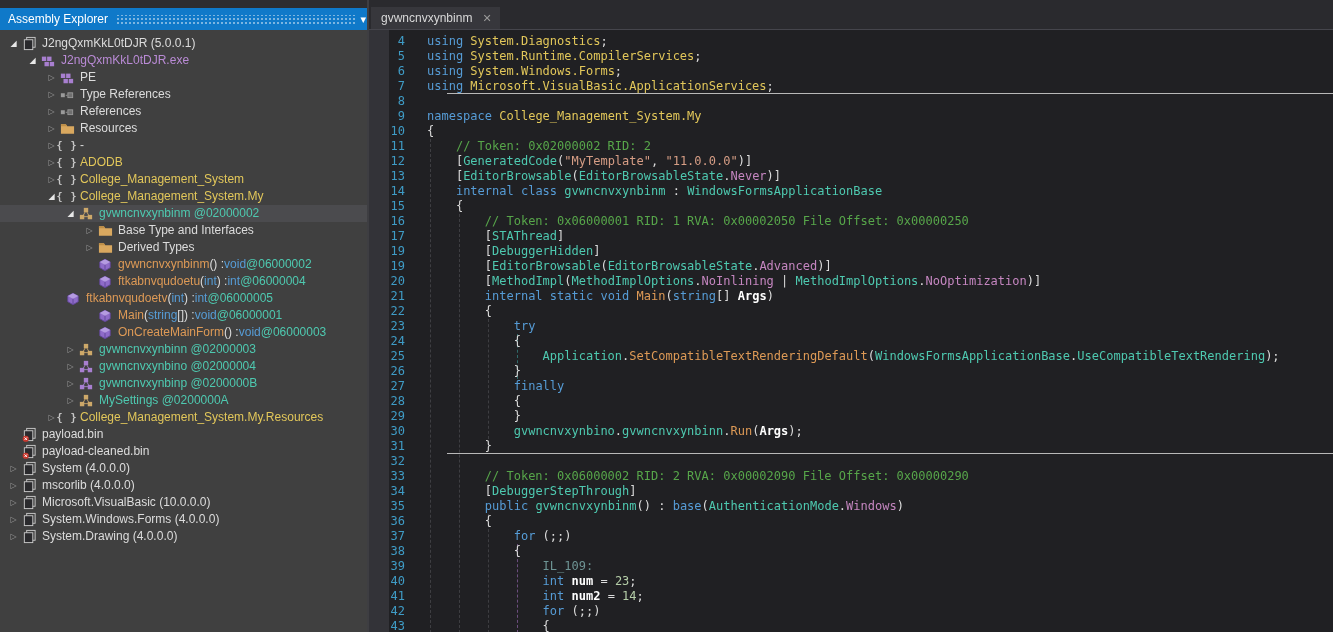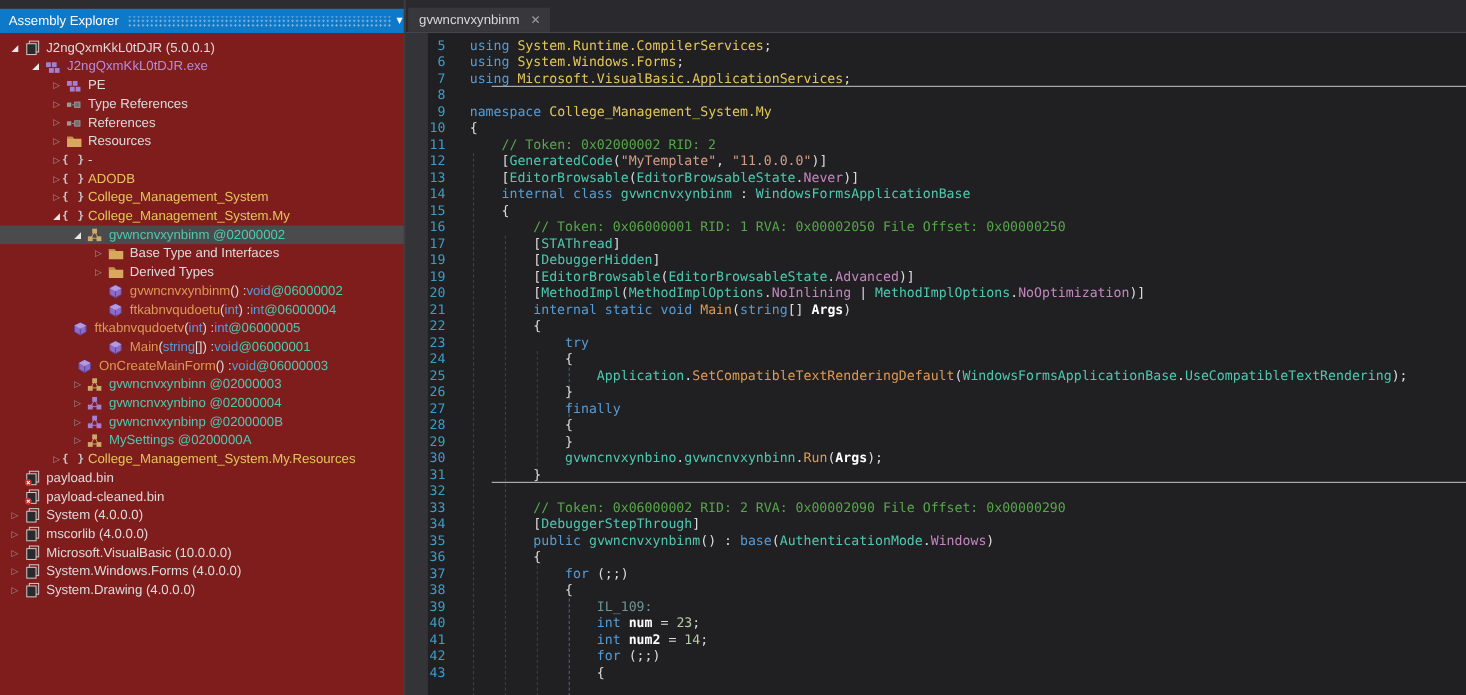--- a/index.html
+++ b/index.html
@@ -1,20 +1,20 @@
 <!DOCTYPE html>
 <html><head>
 <meta charset="utf-8">
 <style>
   html,body{margin:0;padding:0;background:#141416;}
   .app{position:relative;width:1333px;height:632px;background:#202023;overflow:hidden;
        font-family:"Liberation Sans",sans-serif;-webkit-font-smoothing:antialiased;}
 
   
-  .left-panel{position:absolute;left:0;top:0;width:398px;height:632px;background:#7f1d1d;}
+  .left-panel{position:absolute;left:0;top:0;width:398px;height:632px;background:#404040;}
   .left-topstrip{height:8px;background:#2D2D30;}
   .panel-header{height:22px;background:#0F79C9;display:flex;align-items:center;padding:0 6px 0 8px;}
   .panel-title{color:#FFFFFF;font-size:12px;white-space:nowrap;margin-right:8px;}
   .grip{flex:1;height:10px;margin-top:2px;
         background-image:radial-gradient(circle,rgba(255,255,255,.45) .8px,transparent 1px);
         background-size:4px 4px;background-position:0 2px;}
   .hdr-btn{color:#FFFFFF;font-size:11px;padding:0 5px;cursor:default;line-height:20px;}
   .hdr-btn.close{font-size:13px;}
 
   .tree{position:absolute;top:30px;bottom:0;left:0;right:0;overflow:hidden;padding-top:5px;}
@@ -252,21 +252,21 @@
             </svg>
           </span>
           <span class="seg-met">Main</span>
           <span class="seg-wh">(</span>
           <span class="seg-kw">string</span>
           <span class="seg-wh">[]) : </span>
           <span class="seg-kw">void</span>
           <span class="seg-wh"> </span>
           <span class="seg-cl">@06000001</span>
         </div>
-        <div class="trow" style="padding-left: 54px;">
+        <div class="trow" style="padding-left: 82px;">
           <span class="arrow "></span>
           <span class="ticon">
             <svg width="14" height="14" viewBox="0 0 16 16">
               <path d="M8 1.5 L14 4.5 V11 L8 14.5 L2 11 V4.5 Z" fill="#8E6BC8" stroke="#5F4596"></path>
               <path d="M8 1.5 L14 4.5 L8 7.8 L2 4.5 Z" fill="#B49BE0"></path>
               <path d="M8 7.8 V14.5" stroke="#5F4596"></path>
             </svg>
           </span>
           <span class="seg-met">OnCreateMainForm</span>
           <span class="seg-wh">() : </span>
@@ -418,20 +418,21 @@
     <div class="editor">
       <div class="glyph-margin"></div>
 
       <div class="guide" style="left:61px;top:109px;height:494px;"></div>
       <div class="guide" style="left:90px;top:184px;height:419px;"></div>
       <div class="guide" style="left:119px;top:289px;height:120px;"></div>
       <div class="guide" style="left:119px;top:484px;height:119px;"></div>
       <div class="guide teal" style="left:148px;top:304px;height:45px;"></div>
       <div class="guide purple" style="left:148px;top:514px;height:89px;"></div>
       <div class="code" id="code">
+          <div class="cline"><span class="ln">4</span><span class="tk-k">using</span><span class="tk-pl"> </span><span class="tk-ns">System.Diagnostics</span><span class="tk-pl">;</span></div>
           <div class="cline"><span class="ln">5</span><span class="tk-k">using</span><span class="tk-pl"> </span><span class="tk-ns">System.Runtime.CompilerServices</span><span class="tk-pl">;</span></div>
           <div class="cline"><span class="ln">6</span><span class="tk-k">using</span><span class="tk-pl"> </span><span class="tk-ns">System.Windows.Forms</span><span class="tk-pl">;</span></div>
           <div class="cline sep"><span class="ln">7</span><span class="tk-k">using</span><span class="tk-pl"> </span><span class="tk-ns">Microsoft.VisualBasic.ApplicationServices</span><span class="tk-pl">;</span></div>
           <div class="cline"><span class="ln">8</span></div>
           <div class="cline"><span class="ln">9</span><span class="tk-k">namespace</span><span class="tk-pl"> </span><span class="tk-ns">College_Management_System.My</span></div>
           <div class="cline"><span class="ln">10</span><span class="tk-pl">{</span></div>
           <div class="cline"><span class="ln">11</span><span class="tk-pl">    </span><span class="tk-c">// Token: 0x02000002 RID: 2</span></div>
           <div class="cline"><span class="ln">12</span><span class="tk-pl">    [</span><span class="tk-ty">GeneratedCode</span><span class="tk-pl">(</span><span class="tk-s">"MyTemplate"</span><span class="tk-pl">, </span><span class="tk-s">"11.0.0.0"</span><span class="tk-pl">)]</span></div>
           <div class="cline"><span class="ln">13</span><span class="tk-pl">    [</span><span class="tk-ty">EditorBrowsable</span><span class="tk-pl">(</span><span class="tk-ty">EditorBrowsableState</span><span class="tk-pl">.</span><span class="tk-en">Never</span><span class="tk-pl">)]</span></div>
           <div class="cline"><span class="ln">14</span><span class="tk-pl">    </span><span class="tk-k">internal</span><span class="tk-pl"> </span><span class="tk-k">class</span><span class="tk-pl"> </span><span class="tk-ty">gvwncnvxynbinm</span><span class="tk-pl"> : </span><span class="tk-ty">WindowsFormsApplicationBase</span></div>

